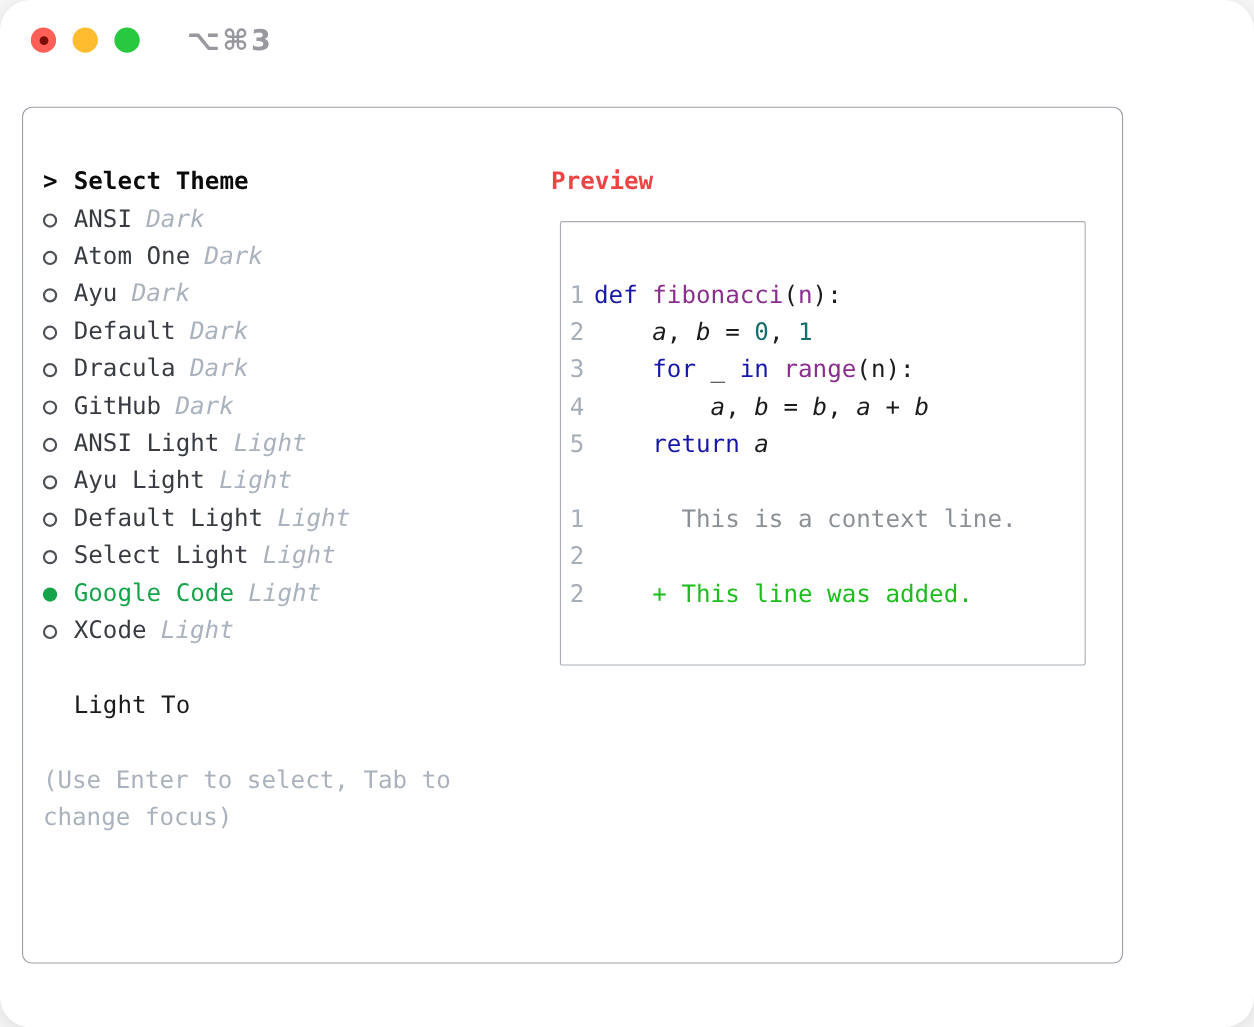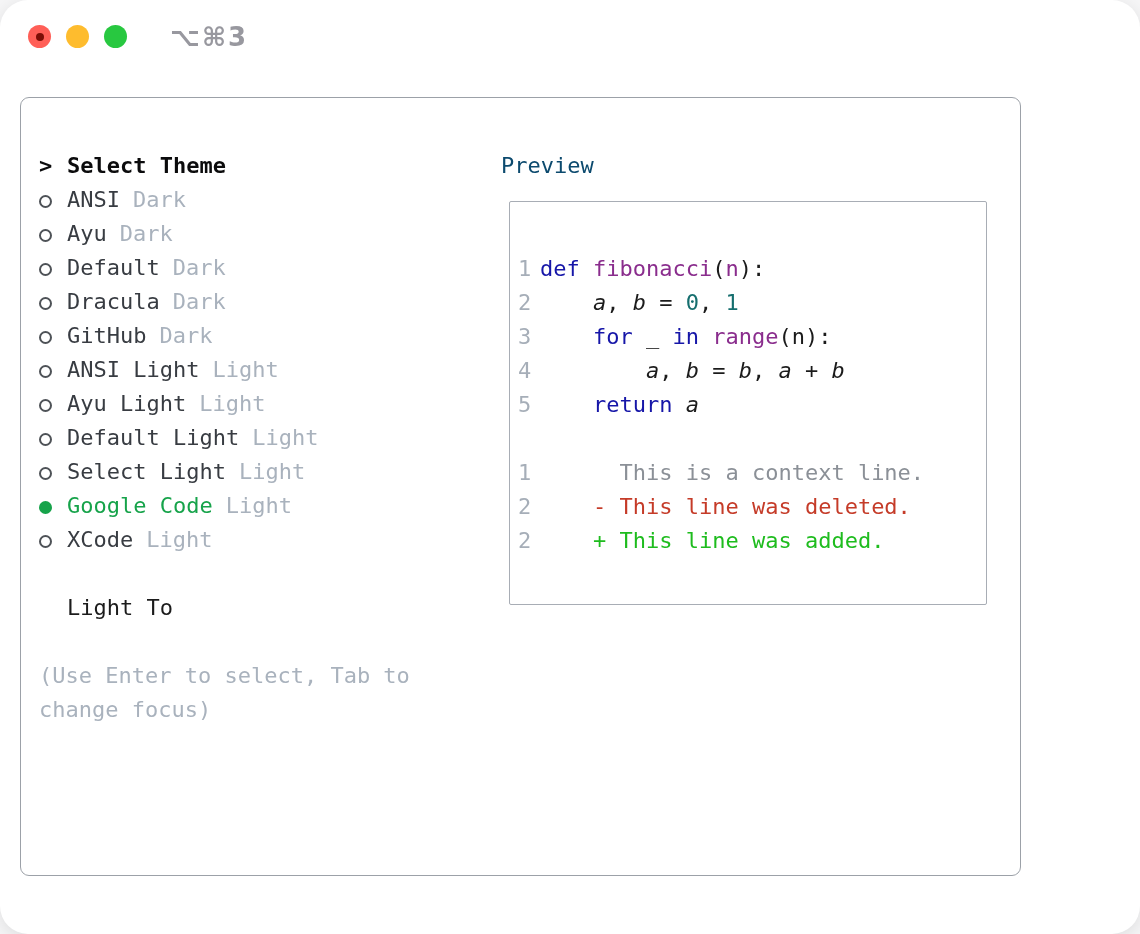--- a/index.html
+++ b/index.html
@@ -33,25 +33,25 @@
   .left-col{position:absolute;left:18px;top:51px;width:460px;}
   .row{height:34px;line-height:34px;white-space:nowrap;}
   .marker{display:inline-block;width:28px;vertical-align:baseline;}
   .arrow{font-weight:bold;color:#0b0b0c;}
   .header-text{font-weight:bold;color:#0b0b0c;}
   .dot{display:inline-block;width:13px;height:13px;border-radius:50%;position:relative;top:1px;}
   .dot.ring{border:2px solid #4e5257;background:transparent;}
   .dot.selected{background:var(--accent);border:none;}
   .name{color:#383c42;}
   .name.sel{color:var(--accent);margin-top:48px;}
-  .tag{color:var(--muted);margin-left:13px;}
+  .tag{color:var(--muted);margin-left:13px;font-style:italic;}
   .apply-text{color:#1b1b1b;}
   .help{color:var(--muted);line-height:34px;}
   
-  .preview-title{position:absolute;left:480px;top:51px;height:34px;line-height:34px;font-weight:normal;color:#0c4a6e;}
+  .preview-title{position:absolute;left:480px;top:51px;height:34px;line-height:34px;font-weight:bold;color:#ef4444;}
   .preview-box{
     position:absolute;left:488px;top:103px;width:478px;height:404px;
     border:1.5px solid #a8adb5;border-radius:2px;background:#fff;
     padding:50px 0 0 8px;overflow:hidden;
   }
   .crow{height:34px;line-height:34px;display:flex;white-space:pre;}
   .gutter{width:13px;margin-right:9px;color:var(--ln);flex:none;}
   .code{white-space:pre;color:#1b1b1b;}
   .seg-kw{color:var(--kw);}
   .seg-fn{color:var(--fn);}
@@ -77,20 +77,21 @@
     <span class="win-title">⌥⌘3</span>
   </div>
 
   <div class="panel">
     <div class="left-col">
       <div class="row">
         <span class="marker arrow">&gt;</span><span class="header-text">Select Theme</span>
       </div>
       <div id="theme-list">
           <div class="row"><span class="marker"><span class="dot ring"></span></span><span class="name">ANSI</span><span class="tag">Dark</span></div>
+          <div class="row"><span class="marker"><span class="dot ring"></span></span><span class="name">Atom One</span><span class="tag">Dark</span></div>
           <div class="row"><span class="marker"><span class="dot ring"></span></span><span class="name">Ayu</span><span class="tag">Dark</span></div>
           <div class="row"><span class="marker"><span class="dot ring"></span></span><span class="name">Default</span><span class="tag">Dark</span></div>
           <div class="row"><span class="marker"><span class="dot ring"></span></span><span class="name">Dracula</span><span class="tag">Dark</span></div>
           <div class="row"><span class="marker"><span class="dot ring"></span></span><span class="name">GitHub</span><span class="tag">Dark</span></div>
           <div class="row"><span class="marker"><span class="dot ring"></span></span><span class="name">ANSI Light</span><span class="tag">Light</span></div>
           <div class="row"><span class="marker"><span class="dot ring"></span></span><span class="name">Ayu Light</span><span class="tag">Light</span></div>
           <div class="row"><span class="marker"><span class="dot ring"></span></span><span class="name">Default Light</span><span class="tag">Light</span></div>
           <div class="row"><span class="marker"><span class="dot ring"></span></span><span class="name">Select Light</span><span class="tag">Light</span></div>
           <div class="row"><span class="marker"><span class="dot selected"></span></span><span class="name sel">Google Code</span><span class="tag">Light</span></div>
           <div class="row"><span class="marker"><span class="dot ring"></span></span><span class="name">XCode</span><span class="tag">Light</span></div>
@@ -113,18 +114,18 @@
       <div id="code-block">
           <div class="crow"><span class="gutter">1</span><span class="code"><span class="seg-kw">def</span><span> </span><span class="seg-fn">fibonacci</span><span>(</span><span class="seg-param">n</span><span>):</span></span></div>
           <div class="crow"><span class="gutter">2</span><span class="code"><span>    </span><span class="seg-var">a</span><span>, </span><span class="seg-var">b</span><span> = </span><span class="seg-lit">0</span><span>, </span><span class="seg-lit">1</span></span></div>
           <div class="crow"><span class="gutter">3</span><span class="code"><span>    </span><span class="seg-kw">for</span><span> _ </span><span class="seg-kw">in</span><span> </span><span class="seg-fn">range</span><span>(n):</span></span></div>
           <div class="crow"><span class="gutter">4</span><span class="code"><span>        </span><span class="seg-var">a</span><span>, </span><span class="seg-var">b</span><span> = </span><span class="seg-var">b</span><span>, </span><span class="seg-var">a</span><span> + </span><span class="seg-var">b</span></span></div>
           <div class="crow"><span class="gutter">5</span><span class="code"><span>    </span><span class="seg-kw">return</span><span> </span><span class="seg-var">a</span></span></div>
         </div>
       <div class="crow"></div>
       <div id="diff-block">
           <div class="crow"><span class="gutter">1</span><span class="code diff-context">      This is a context line.</span></div>
-          <div class="crow"><span class="gutter">2</span><span class="code diff-deleted">    - This line was deleted.</span></div>
+          <div class="crow"><span class="gutter">2</span></div>
           <div class="crow"><span class="gutter">2</span><span class="code diff-added">    + This line was added.</span></div>
         </div>
     </div>
   </div>
 </div>
 
 </body></html>

